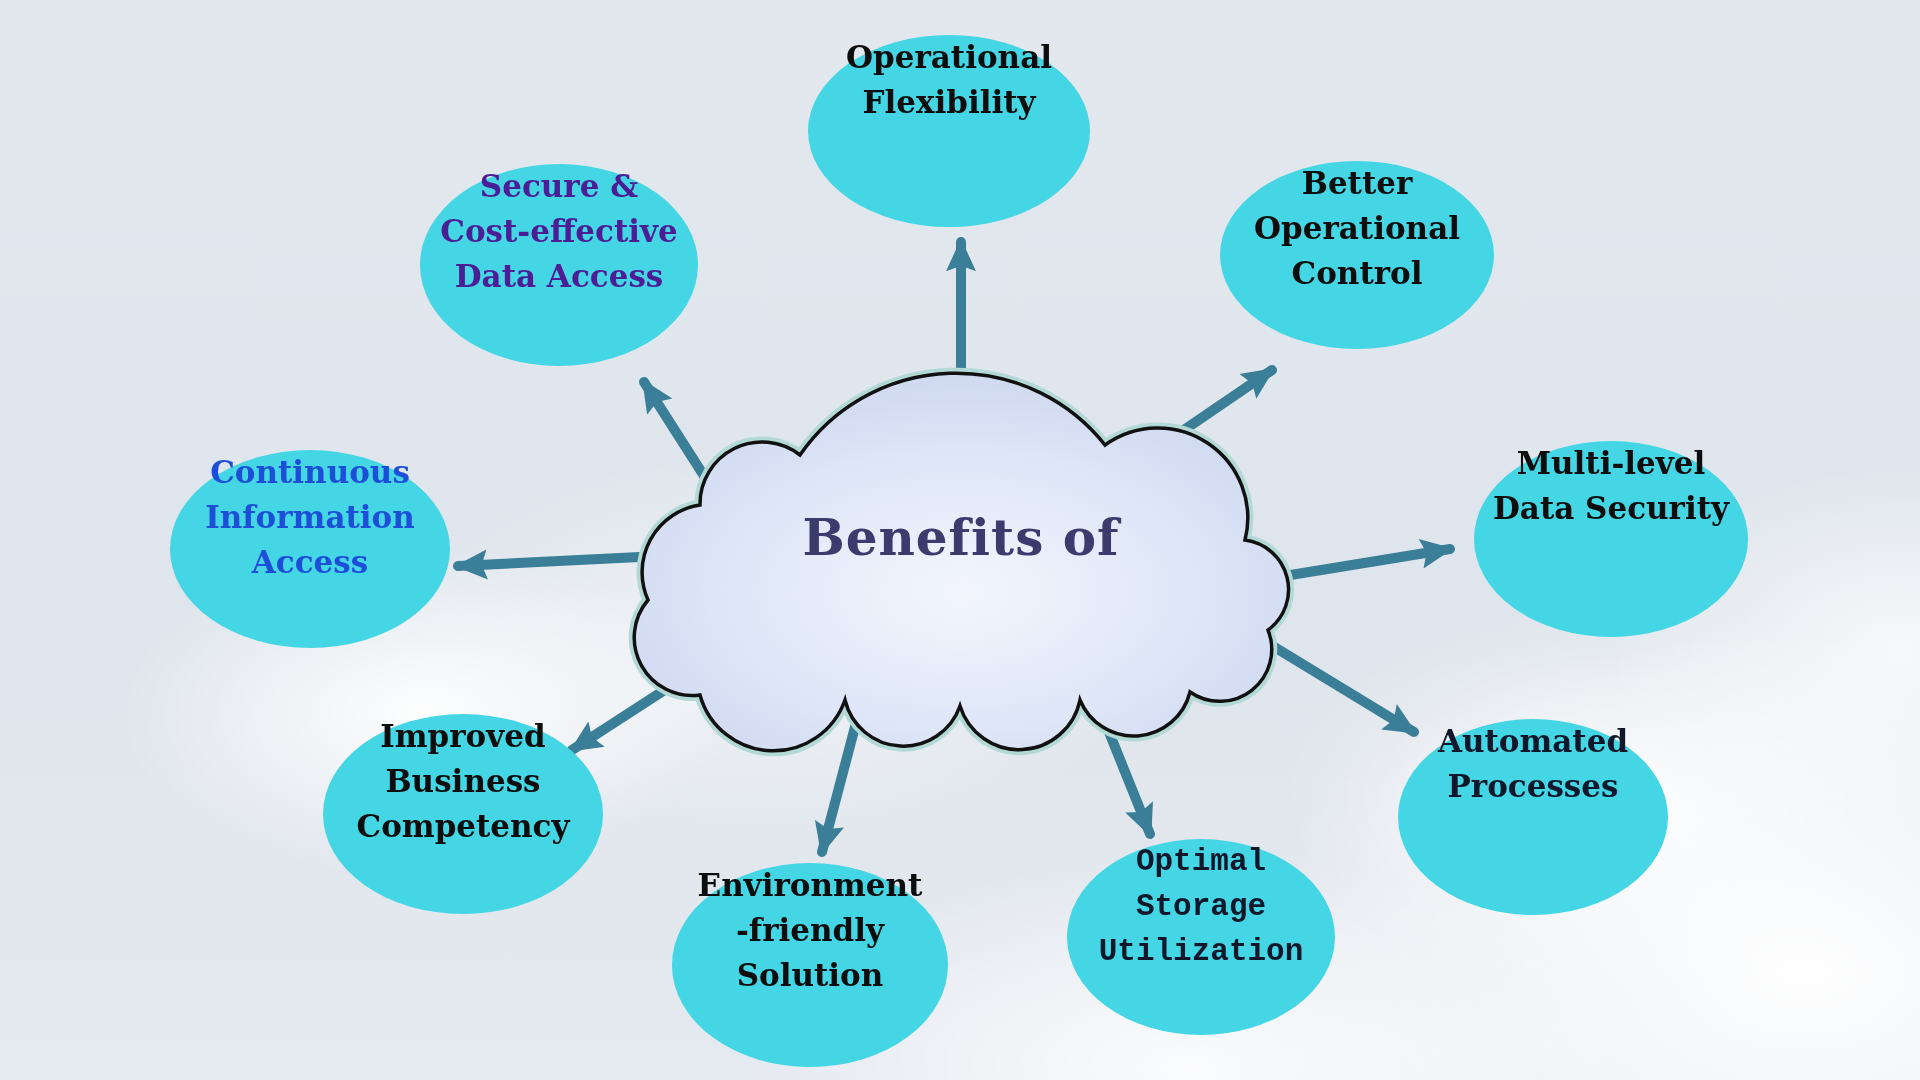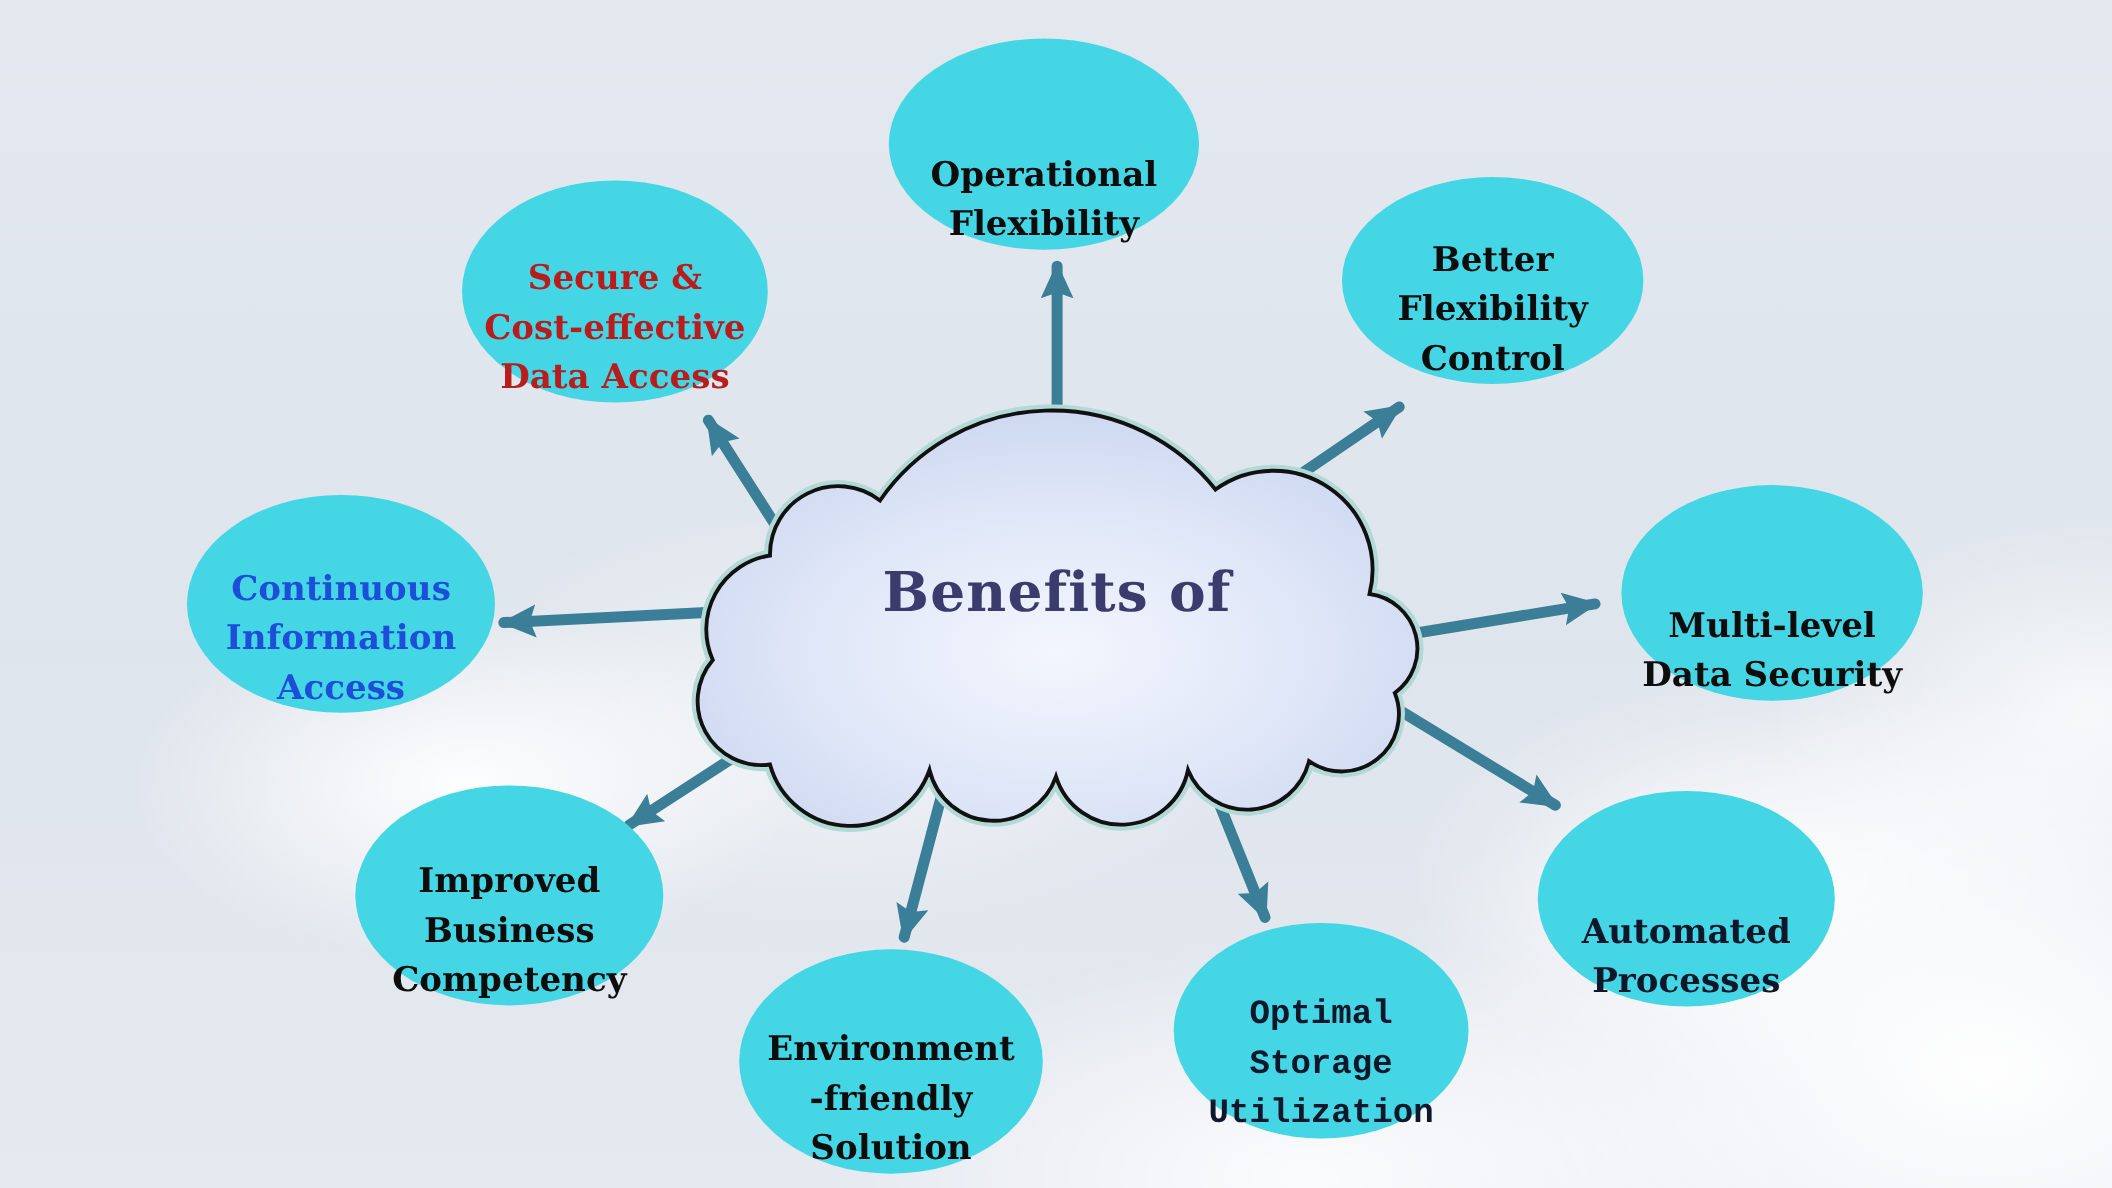--- a/index.html
+++ b/index.html
@@ -14,21 +14,21 @@
       radial-gradient(620px 300px at 62% 99%, rgba(255,255,255,0.85) 0%, rgba(255,255,255,0) 72%),
       radial-gradient(760px 460px at 94% 90%, rgba(255,255,255,0.98) 0%, rgba(255,255,255,0) 75%),
       radial-gradient(420px 260px at 99% 60%, rgba(255,255,255,0.75) 0%, rgba(255,255,255,0) 70%),
       radial-gradient(500px 280px at 85% 74%, rgba(255,255,255,0.8) 0%, rgba(255,255,255,0) 70%),
       linear-gradient(180deg,#e3e8ef 0%, #dfe5ec 55%, #e5e9f0 100%);
   }
   .diagram-svg{position:absolute;left:0;top:0;width:1920px;height:1080px;}
   .node{
     position:absolute;
     border-radius:50%;
-    display:flex;align-items:flex-end;justify-content:center;
+    display:flex;align-items:flex-start;justify-content:center;
     text-align:center;
     font-weight:bold;
     font-size:31px;line-height:45px;
     color:#0d0d0d;
     white-space:pre-line;
   }
   .node-label{white-space:pre-line;}
   .cloud-title{
     position:absolute;
     left:661px;top:490px;width:600px;height:140px;
@@ -71,25 +71,25 @@
     <path d="M 700 695 A 58 58 0 0 1 648 600 A 68 68 0 0 1 700 505 A 62 62 0 0 1 800 455 A 190 190 0 0 1 1105 445 A 90 90 0 0 1 1245 540 A 50 50 0 0 1 1268 630 A 52 52 0 0 1 1190 692 A 58 58 0 0 1 1080 700 A 62 62 0 0 1 960 706 A 60 60 0 0 1 845 700 A 76 76 0 0 1 700 695 Z" fill="none" stroke="#b2d9d6" stroke-width="11"></path>
     <path d="M 700 695 A 58 58 0 0 1 648 600 A 68 68 0 0 1 700 505 A 62 62 0 0 1 800 455 A 190 190 0 0 1 1105 445 A 90 90 0 0 1 1245 540 A 50 50 0 0 1 1268 630 A 52 52 0 0 1 1190 692 A 58 58 0 0 1 1080 700 A 62 62 0 0 1 960 706 A 60 60 0 0 1 845 700 A 76 76 0 0 1 700 695 Z" fill="url(#cloudFill)" stroke="#111111" stroke-width="3.5"></path>
   </svg>
 
   <div class="cloud-title" style="color: rgb(59, 59, 110);">
     <div>Benefits of</div>
   </div>
 
   <div class="node" style="left: 808px; top: 35px; width: 282px; height: 192px; background: rgb(68, 214, 228); color: rgb(13, 13, 13);"><span class="node-label">Operational
 Flexibility</span></div>
-  <div class="node" style="left: 420px; top: 164px; width: 278px; height: 202px; background: rgb(68, 214, 228); color: #b91c1c;"><span class="node-label">Secure &amp;
+  <div class="node" style="left: 420px; top: 164px; width: 278px; height: 202px; background: rgb(68, 214, 228); color: #4c1d95;"><span class="node-label">Secure &amp;
 Cost-effective
 Data Access</span></div>
   <div class="node" style="left: 1220px; top: 161px; width: 274px; height: 188px; background: rgb(68, 214, 228); color: rgb(13, 13, 13);"><span class="node-label">Better
-Flexibility
+Operational
 Control</span></div>
   <div class="node" style="left: 170px; top: 450px; width: 280px; height: 198px; background: rgb(68, 214, 228); color: #1d4ed8;"><span class="node-label">Continuous
 Information
 Access</span></div>
   <div class="node" style="left: 1474px; top: 441px; width: 274px; height: 196px; background: rgb(68, 214, 228); color: rgb(13, 13, 13);"><span class="node-label">Multi-level
 Data Security</span></div>
   <div class="node" style="left: 672px; top: 863px; width: 276px; height: 204px; background: rgb(68, 214, 228); color: rgb(13, 13, 13);"><span class="node-label">Environment
 -friendly
 Solution</span></div>
   <div class="node" style="left: 323px; top: 714px; width: 280px; height: 200px; background: rgb(68, 214, 228); color: rgb(13, 13, 13);"><span class="node-label">Improved

